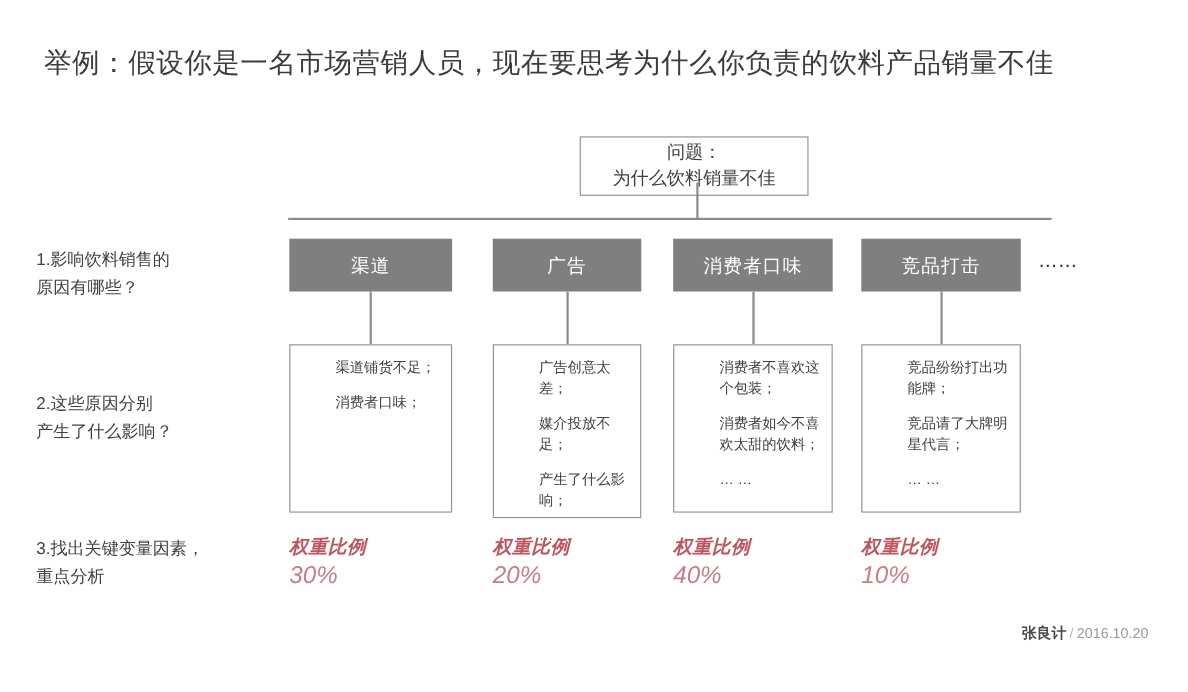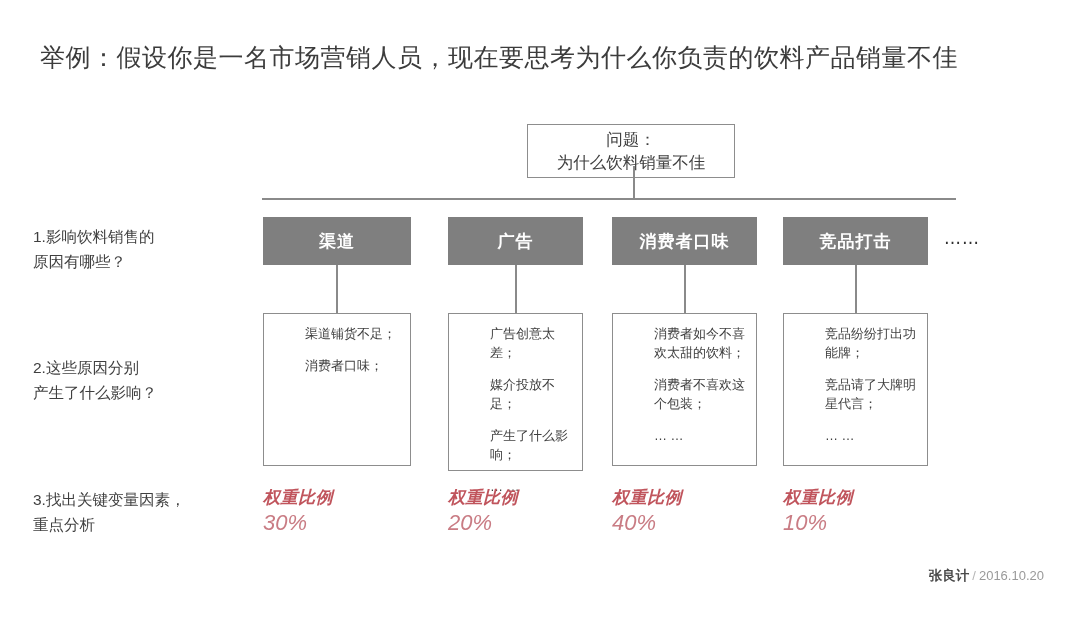--- a/index.html
+++ b/index.html
@@ -89,21 +89,20 @@
     top: 217px;
     height: 48px;
     background: #7f7f7f;
     color: #ffffff;
     display: flex;
     align-items: center;
     justify-content: center;
     font-size: 17px;
     letter-spacing: 1px;
     box-sizing: border-box;
-    font-weight: bold;
   }
 
   
   .cat-ellipsis {
     position: absolute;
     left: 944px;
     top: 228px;
     font-size: 17px;
     color: #2f2f2f;
     letter-spacing: 1px;
@@ -226,22 +225,22 @@
   <div class="weight" style="left:448px; width:135px;">
     <span class="wlabel">权重比例</span>
     <span class="wvalue">20%</span>
   </div>
 
   <div class="cat-box" style="left:612px; width:145px;">
     <span>消费者口味</span>
   </div>
   <div class="v-stub" style="left:684px;"></div>
   <div class="detail-box" style="left:612px; width:145px; height:153px;">
+    <div class="ditem">消费者不喜欢这个包装；</div>
     <div class="ditem">消费者如今不喜欢太甜的饮料；</div>
-    <div class="ditem">消费者不喜欢这个包装；</div>
     <div class="ditem">… …</div>
   </div>
   <div class="weight" style="left:612px; width:145px;">
     <span class="wlabel">权重比例</span>
     <span class="wvalue">40%</span>
   </div>
 
   <div class="cat-box" style="left:783px; width:145px;">
     <span>竞品打击</span>
   </div>

